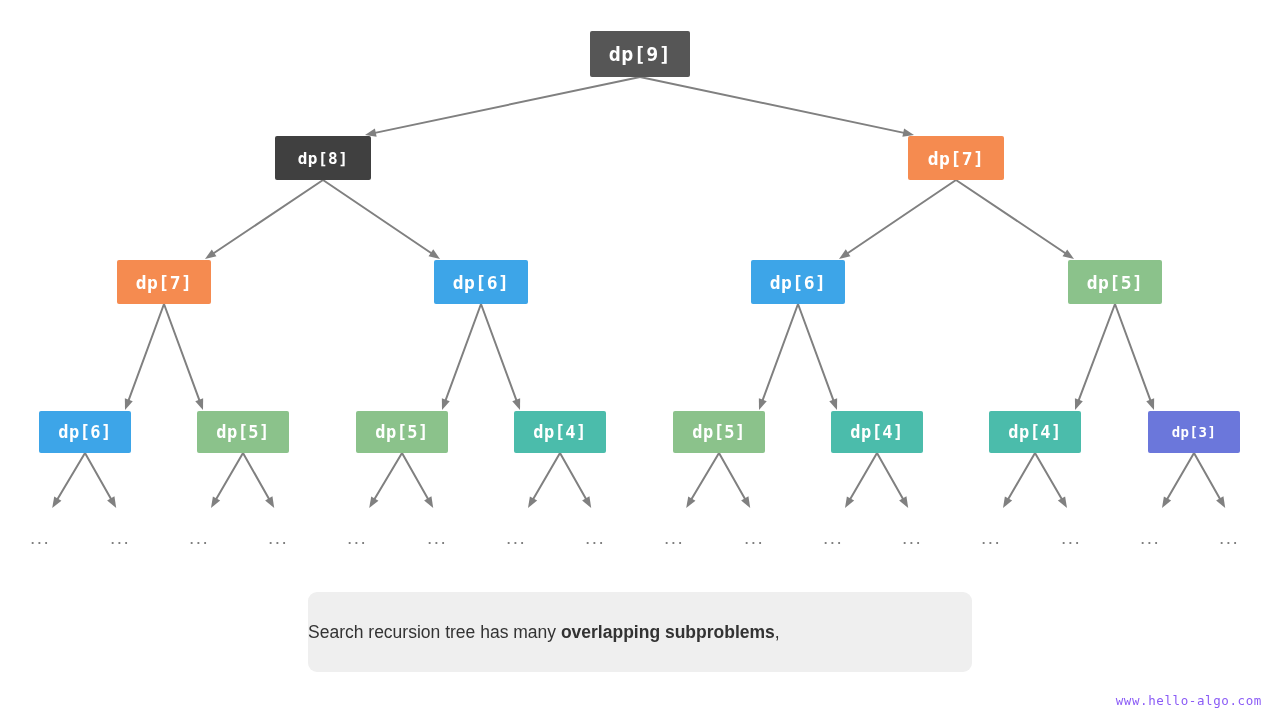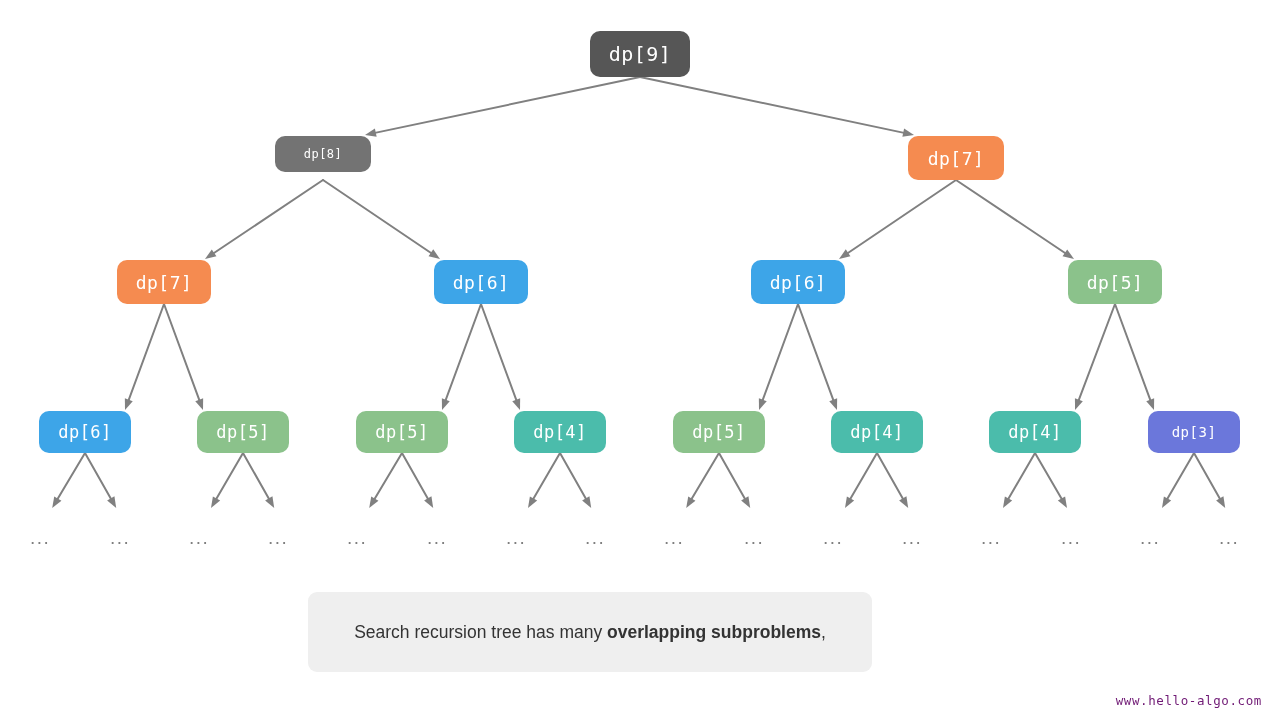--- a/index.html
+++ b/index.html
@@ -22,49 +22,49 @@
     width: 1280px;
     height: 720px;
     pointer-events: none;
   }
   .node {
     position: absolute;
     box-sizing: border-box;
     display: flex;
     align-items: center;
     justify-content: center;
-    border-radius: 10px;
+    border-radius: 2px;
     color: #ffffff;
     font-family: "DejaVu Sans Mono", "Liberation Mono", monospace;
-    font-weight: 400;
+    font-weight: 700;
     letter-spacing: 0.5px;
     white-space: nowrap;
     user-select: none;
   }
   .ellipsis {
     position: absolute;
     color: #7f7f7f;
     font-family: "Liberation Sans", sans-serif;
     font-size: 19px;
     line-height: 1;
     letter-spacing: 1.5px;
     white-space: nowrap;
     user-select: none;
   }
   #caption-box {
     position: absolute;
     left: 308px;
     top: 592px;
-    width: 564px;
+    width: 664px;
     height: 80px;
     background: #efefef;
     border-radius: 9px;
     display: flex;
     flex-direction: column;
-    align-items: center;
+    align-items: flex-start;
     justify-content: center;
     box-sizing: border-box;
   }
   .caption-line {
     color: #333333;
     font-size: 17.5px;
     line-height: 27px;
     text-align: center;
     white-space: nowrap;
   }
@@ -76,21 +76,21 @@
     font-size: 16.5px;
   }
   .mono-inline sup {
     font-size: 11.5px;
     font-weight: 700;
   }
   #watermark {
     position: absolute;
     right: 18px;
     bottom: 12px;
-    color: #701a75;
+    color: #8b5cf6;
     font-family: "DejaVu Sans Mono", "Liberation Mono", monospace;
     font-size: 12.5px;
     letter-spacing: 0.6px;
     white-space: nowrap;
     user-select: none;
   }
 </style>
 </head>
 <body>
 
@@ -156,21 +156,21 @@
       <line x1="1194" y1="453" x2="1166.5260422047327" y2="500.2208649606156" stroke="#808080" stroke-width="2" stroke-linecap="round"></line>
       <polygon points="1162,508 1163.9015663429607,496.38001525632154 1171.1620923797193,500.60432131407214" fill="#808080"></polygon>
       <line x1="1194" y1="453" x2="1220.7592961434261" y2="500.17183615027056" stroke="#808080" stroke-width="2" stroke-linecap="round"></line>
       <polygon points="1225.2,508 1216.1193299343138,500.5045726500651 1223.4256161940614,496.35991571726294" fill="#808080"></polygon>
     </svg>
 
   <div id="nodes-layer">
       <div class="node" style="left: 590px; top: 31px; width: 100px; height: 46px; background: rgb(86, 86, 86); font-size: 20px;">
         <span>dp[9]</span>
       </div>
-      <div class="node" style="left: 275px; top: 136px; width: 96px; height: 36px; background: #737373; font-size: 12px;">
+      <div class="node" style="left: 275px; top: 136px; width: 96px; height: 44px; background: #404040; font-size: 16px;">
         <span>dp[8]</span>
       </div>
       <div class="node" style="left: 908px; top: 136px; width: 96px; height: 44px; background: rgb(245, 139, 80); font-size: 18px;">
         <span>dp[7]</span>
       </div>
       <div class="node" style="left: 117px; top: 260px; width: 94px; height: 44px; background: rgb(245, 139, 80); font-size: 18px;">
         <span>dp[7]</span>
       </div>
       <div class="node" style="left: 434px; top: 260px; width: 94px; height: 44px; background: rgb(61, 165, 232); font-size: 18px;">
         <span>dp[6]</span>

